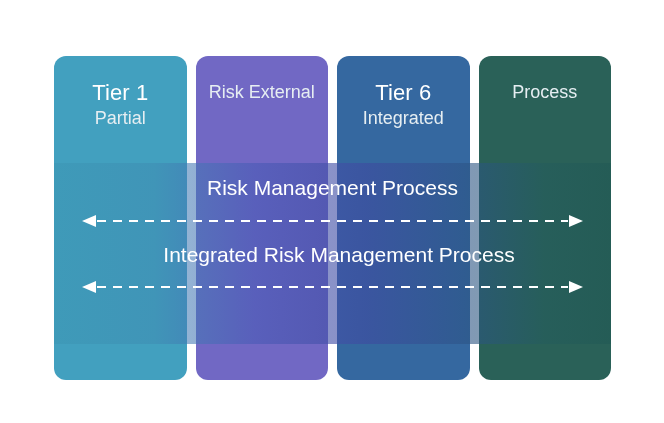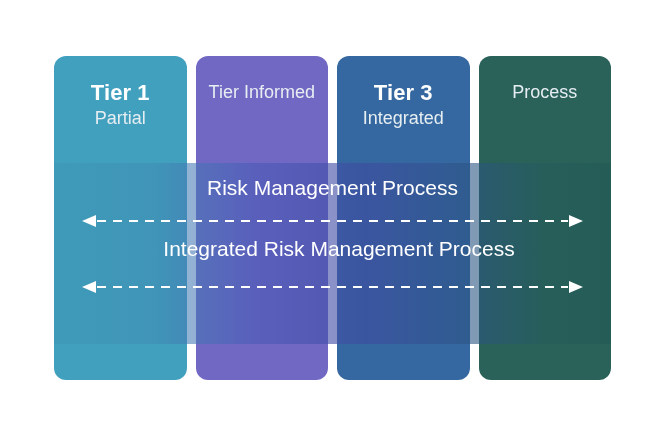--- a/index.html
+++ b/index.html
@@ -45,21 +45,21 @@
     right: 0;
     top: 24px;
     text-align: center;
     pointer-events: none;
   }
 
   .tier-title {
     display: block;
     color: #ffffff;
     font-size: 22px;
-    font-weight: bold;
+    font-weight: normal;
     letter-spacing: 0.1px;
     line-height: 26px;
   }
 
   .tier-sub {
     display: block;
     color: #e6eef2;
     font-size: 18px;
     font-weight: normal;
     line-height: 18px;
@@ -94,21 +94,21 @@
     left: 0;
     right: 0;
     text-align: center;
     color: #ffffff;
     font-size: 21px;
     line-height: 26px;
     white-space: nowrap;
   }
 
   .band-row.r1 { top: 12px; }
-  .band-row.r2 { top: 73px; padding-left: 13px; }
+  .band-row.r2 { top: 79px; padding-left: 13px; }
   .band-row.r3 { top: 143px; }
 
   
   .arrow {
     position: absolute;
     left: 28px;
     width: 501px;
     height: 14px;
   }
   .arrow.a1 { top: 51px; }
@@ -125,27 +125,27 @@
 
     <div class="tier-col" style="background: rgb(66, 160, 191);">
       <div class="tier-head">
         <span class="tier-title">Tier 1</span>
         <span class="tier-sub">Partial</span>
       </div>
     </div>
 
     <div class="tier-col" style="background: rgb(113, 104, 196);">
       <div class="tier-head">
-        <span class="tier-sub">Tier Informed</span>
+        <span class="tier-sub">Risk External</span>
       </div>
     </div>
 
     <div class="tier-col" style="background: rgb(53, 104, 160);">
       <div class="tier-head">
-        <span class="tier-title">Tier 3</span>
+        <span class="tier-title">Tier 6</span>
         <span class="tier-sub">Integrated</span>
       </div>
     </div>
 
     <div class="tier-col" style="background: rgb(42, 97, 88);">
       <div class="tier-head">
         <span class="tier-sub">Process</span>
       </div>
     </div>
 

